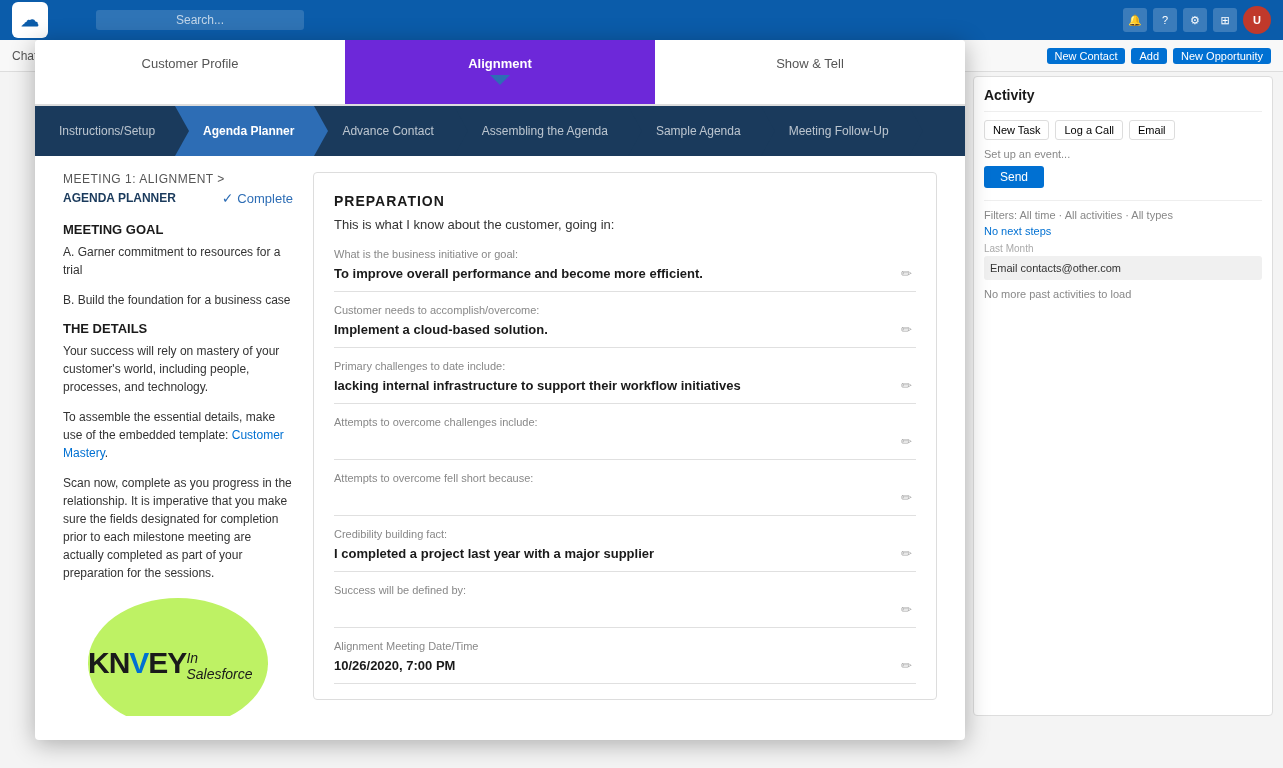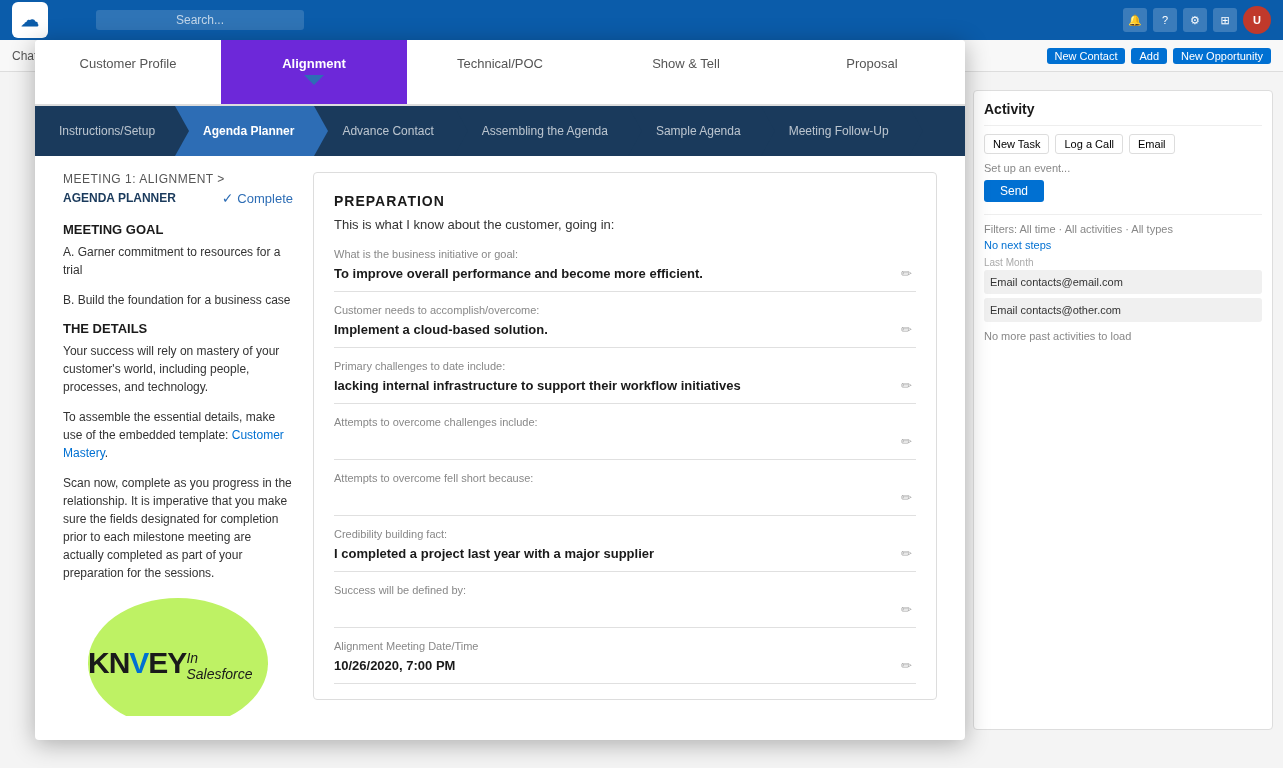--- a/index.html
+++ b/index.html
@@ -40,21 +40,21 @@
     }
     .crm-activity-panel {
       background: white;
       border: 1px solid #ddd;
       border-radius: 4px;
       padding: 10px;
       margin-bottom: 8px;
       width: 300px;
       position: absolute;
       right: 10px;
-      top: 90px;
+      top: 76px;
       height: 640px;
     }
 
     
     .modal-overlay {
       position: absolute;
       top: 40px;
       left: 35px;
       width: 930px;
       height: 700px;
@@ -279,35 +279,32 @@
       <button style="font-size:11px; padding:3px 8px; background:white; border:1px solid #ddd; border-radius:3px; cursor:pointer;">New Task</button>
       <button style="font-size:11px; padding:3px 8px; background:white; border:1px solid #ddd; border-radius:3px; cursor:pointer;">Log a Call</button>
       <button style="font-size:11px; padding:3px 8px; background:white; border:1px solid #ddd; border-radius:3px; cursor:pointer;">Email</button>
     </div>
     <div style="font-size:11px; color:#888; margin-bottom:6px;">Set up an event...</div>
     <button style="background:#0070d2; color:white; border:none; border-radius:3px; padding:4px 16px; font-size:12px; cursor:pointer;">Send</button>
     <div style="margin-top:12px; border-top:1px solid #eee; padding-top:8px;">
       <div style="font-size:11px; color:#888; margin-bottom:4px;">Filters: All time · All activities · All types</div>
       <div style="font-size:11px; color:#0070d2; margin-bottom:6px;">No next steps</div>
       <div style="font-size:10px; color:#aaa; margin-bottom:2px;">Last Month</div>
-      <div style="background:#f0f0f0; border-radius:3px; padding:6px; margin-bottom:4px; font-size:11px; color:#333;">Email contacts@email.com</div>
       <div style="background:#f0f0f0; border-radius:3px; padding:6px; margin-bottom:4px; font-size:11px; color:#333;">Email contacts@other.com</div>
       <div style="font-size:11px; color:#888; margin-top:8px;">No more past activities to load</div>
     </div>
   </div>
 </div>
 
 <div class="modal-overlay">
 
   <div class="top-tabs">
     <div class="top-tab">Customer Profile</div>
     <div class="top-tab active">Alignment</div>
-    <div class="top-tab">Technical/POC</div>
     <div class="top-tab">Show &amp; Tell</div>
-    <div class="top-tab">Proposal</div>
   </div>
 
   <div class="breadcrumb-nav">
     <div class="breadcrumb-step">Instructions/Setup</div>
     <div class="breadcrumb-step active highlighted">Agenda Planner</div>
     <div class="breadcrumb-step">Advance Contact</div>
     <div class="breadcrumb-step">Assembling the Agenda</div>
     <div class="breadcrumb-step">Sample Agenda</div>
     <div class="breadcrumb-step">Meeting Follow-Up</div>
   </div>

